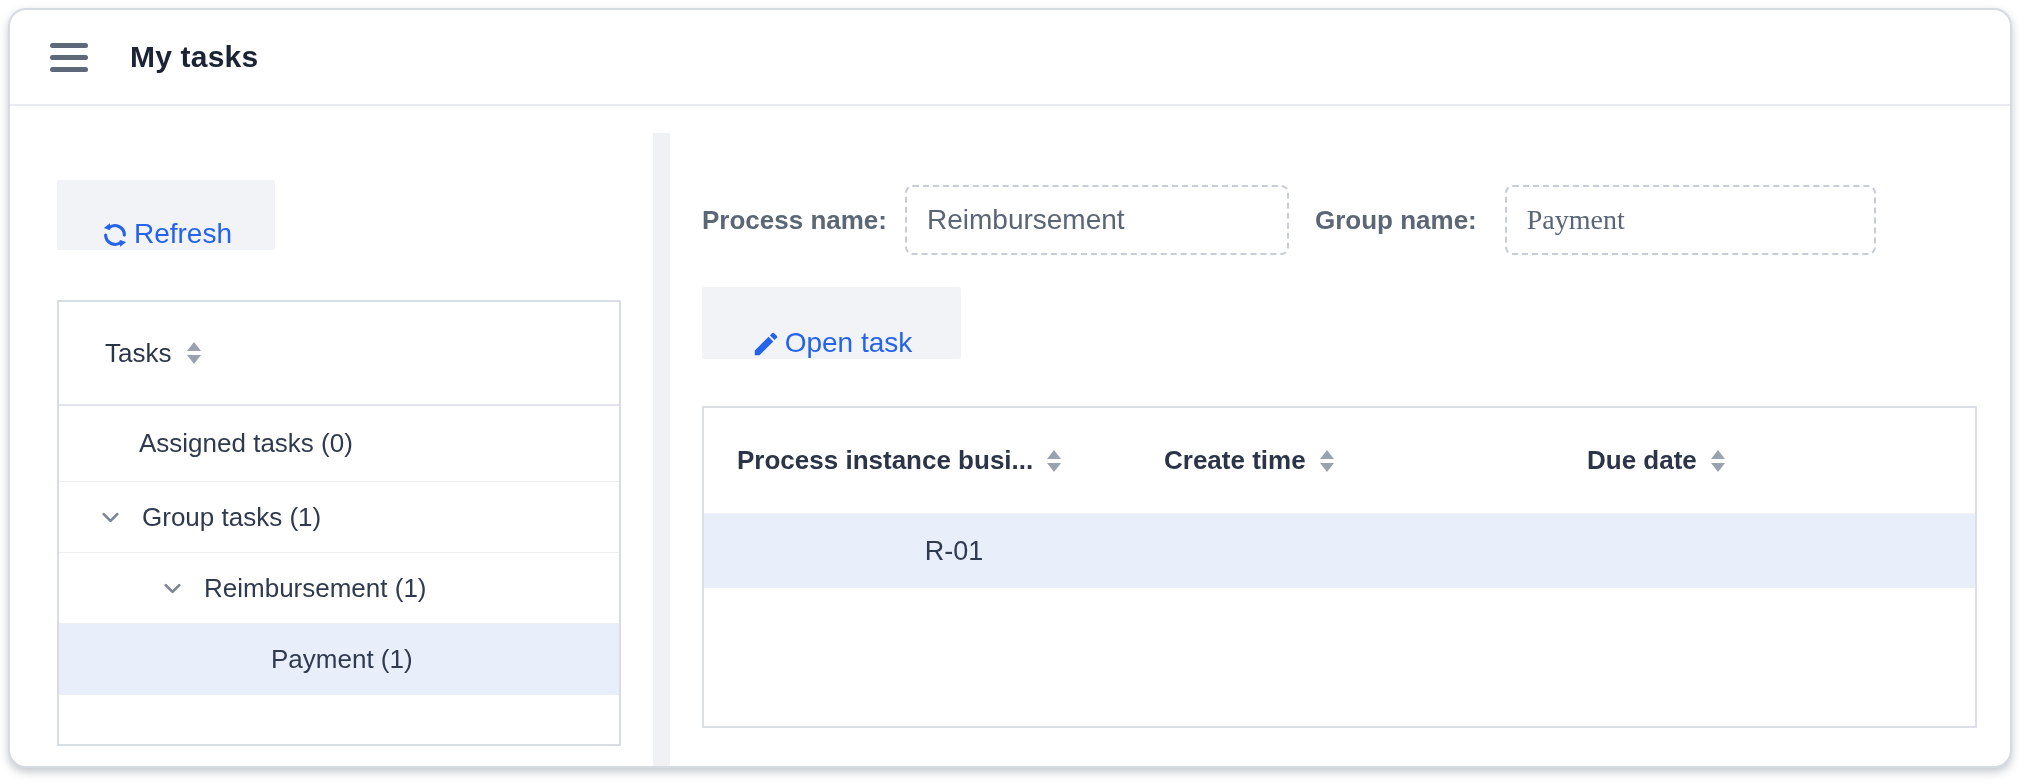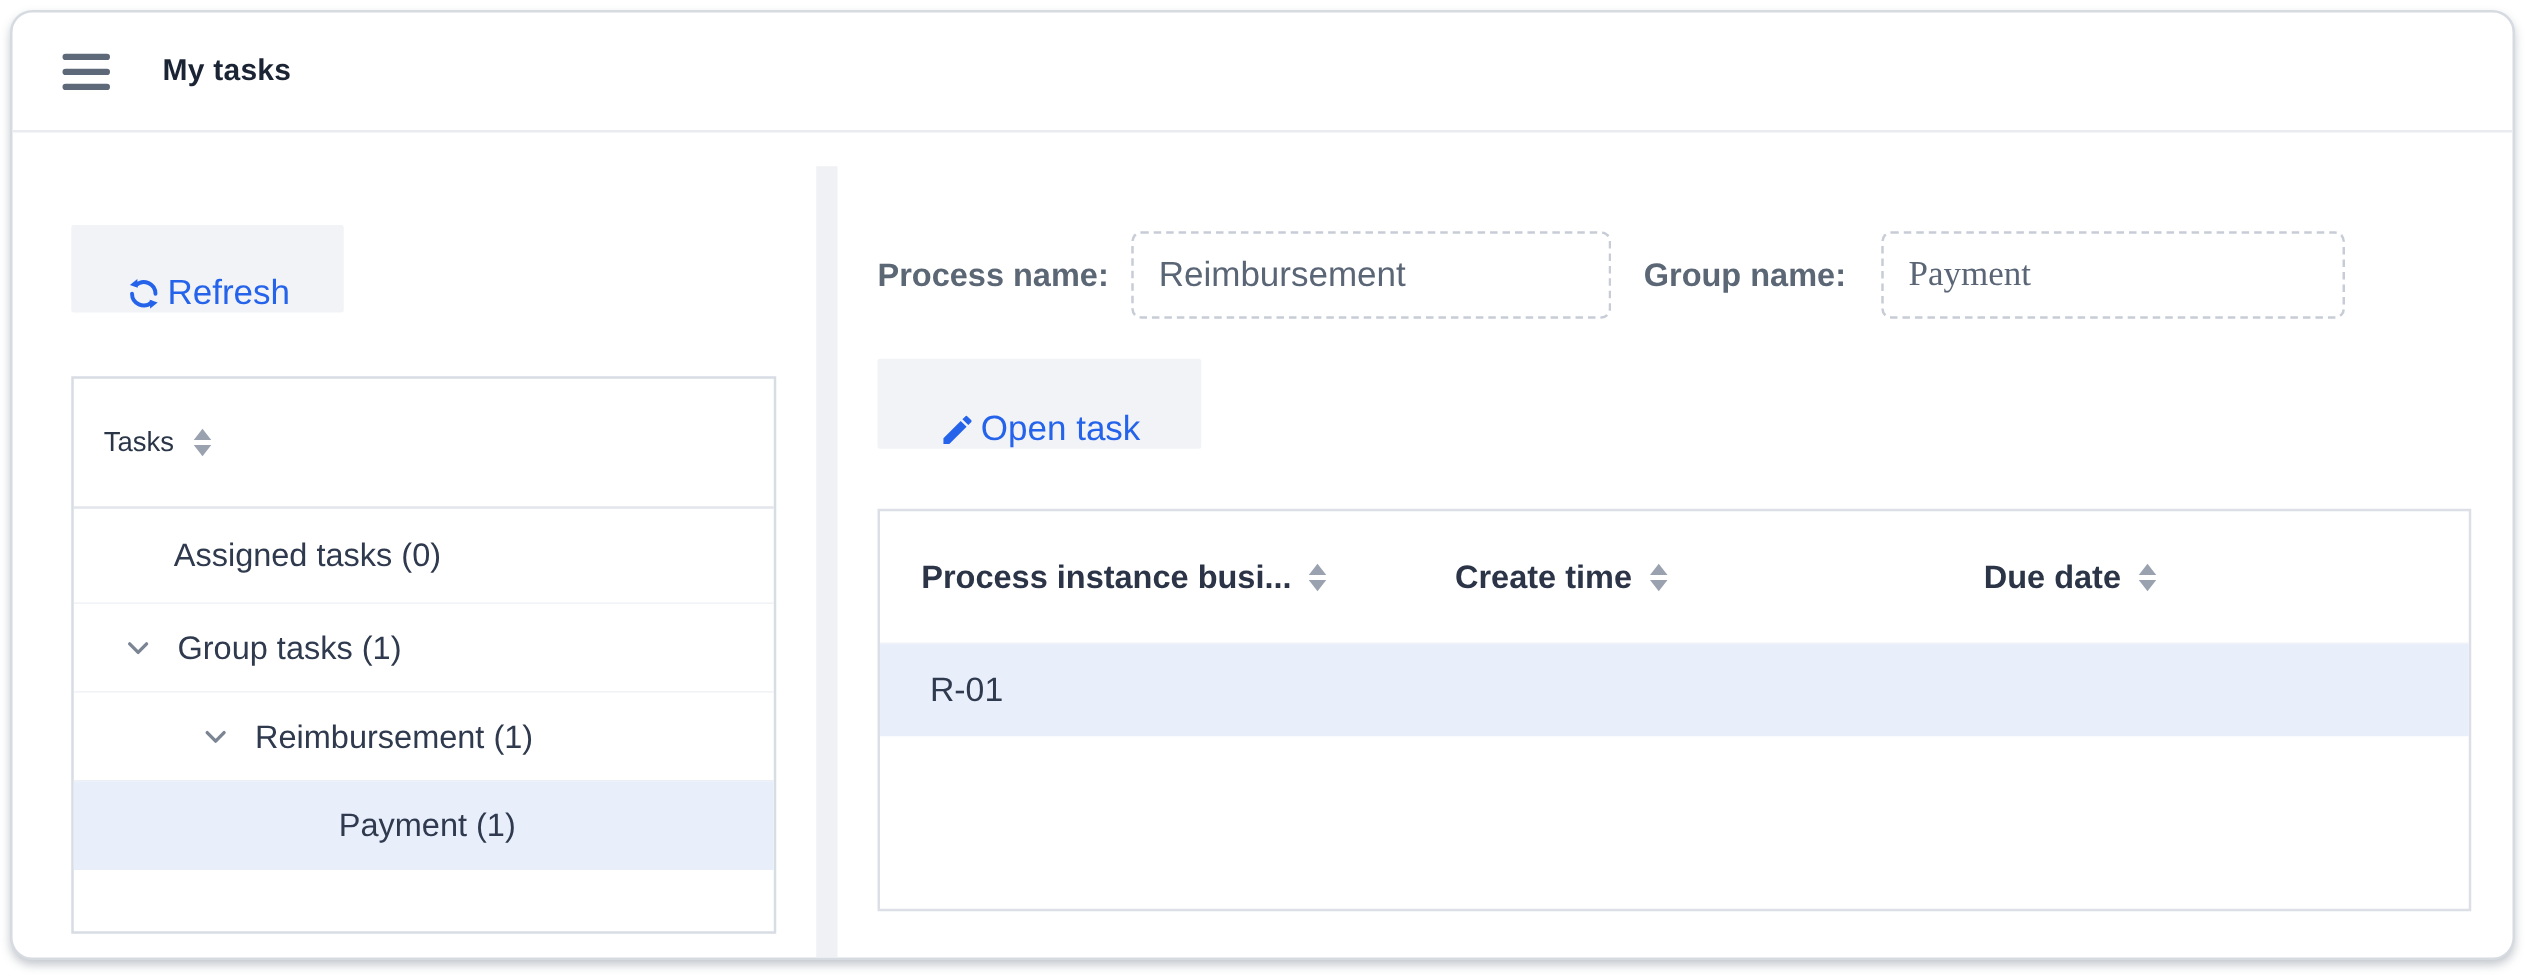--- a/index.html
+++ b/index.html
@@ -12,42 +12,42 @@
     overflow:hidden;
   }
 
   
   .hdr {
     height:96px; display:flex; align-items:center; gap:42px;
     padding-left:40px; border-bottom:2px solid #e9ebf0;
   }
   .burger { display:flex; flex-direction:column; gap:7px; cursor:pointer; }
   .burger span { width:38px; height:5px; background:#5d6878; border-radius:3px; }
-  .title { font-size:24px; font-weight:700; color:#1b2434; letter-spacing:.2px; }
+  .title { font-size:30px; font-weight:700; color:#1b2434; letter-spacing:.2px; }
 
   
   .body { display:flex; height:660px; }
 
   .left { width:643px; flex:none; padding:74px 0 0 47px; }
 
   .btn {
     display:inline-flex; align-items:flex-end; justify-content:center; gap:4px;
     background:#f1f3f7; border:none; border-radius:2px;
     color:#2563eb; font-size:28px; font-family:inherit; cursor:pointer;
   }
   .refresh-btn { width:218px; height:70px; }
   .open-btn { width:259px; height:72px; margin-top:32px; }
 
   .tree {
     margin-top:46px; width:564px; height:446px;
     border:2px solid #d8dce3; background:#fff;
   }
   .tree-hd {
-    height:104px; display:flex; align-items:center; padding-left:24px;
-    font-size:22px; color:#2a3548; border-bottom:2px solid #e2e5eb; cursor:pointer;
+    height:104px; display:flex; align-items:center; padding-left:46px;
+    font-size:26px; color:#2a3548; border-bottom:2px solid #e2e5eb; cursor:pointer;
   }
   .trow {
     display:flex; align-items:center; font-size:26px; color:#2f3a4e;
     border-bottom:1px solid #edeff3; cursor:pointer;
   }
   .trow.r1 { height:76px; padding-left:80px; }
   .trow.r2 { height:71px; padding-left:38px; }
   .trow.r3 { height:71px; padding-left:100px; }
   .trow.r4 { height:71px; padding-left:212px; border-bottom:none; background:#e8effb; }
   .chev { display:inline-flex; margin-right:18px; cursor:pointer; }
@@ -77,21 +77,21 @@
     height:106px; display:grid; grid-template-columns:460px 423px 1fr;
     align-items:center; border-bottom:1px solid #f0f2f5;
   }
   .th { display:flex; align-items:center; font-size:26px; font-weight:700; color:#2b3547; cursor:pointer; }
   .th.c1 { padding-left:33px; }
   .th .sort { margin-left:14px; }
   .drow {
     height:74px; display:grid; grid-template-columns:460px 423px 1fr;
     align-items:center; background:#e8effb; font-size:27px; color:#2f3a4e; cursor:pointer;
   }
-  .drow .c1 { padding-left:40px; }
+  .drow .c1 { padding-left:40px;text-align:center; }
 </style>
 </head>
 <body>
 
 <div class="card">
 
   <div class="hdr">
     <div class="burger">
       <span></span>
         <span></span>

